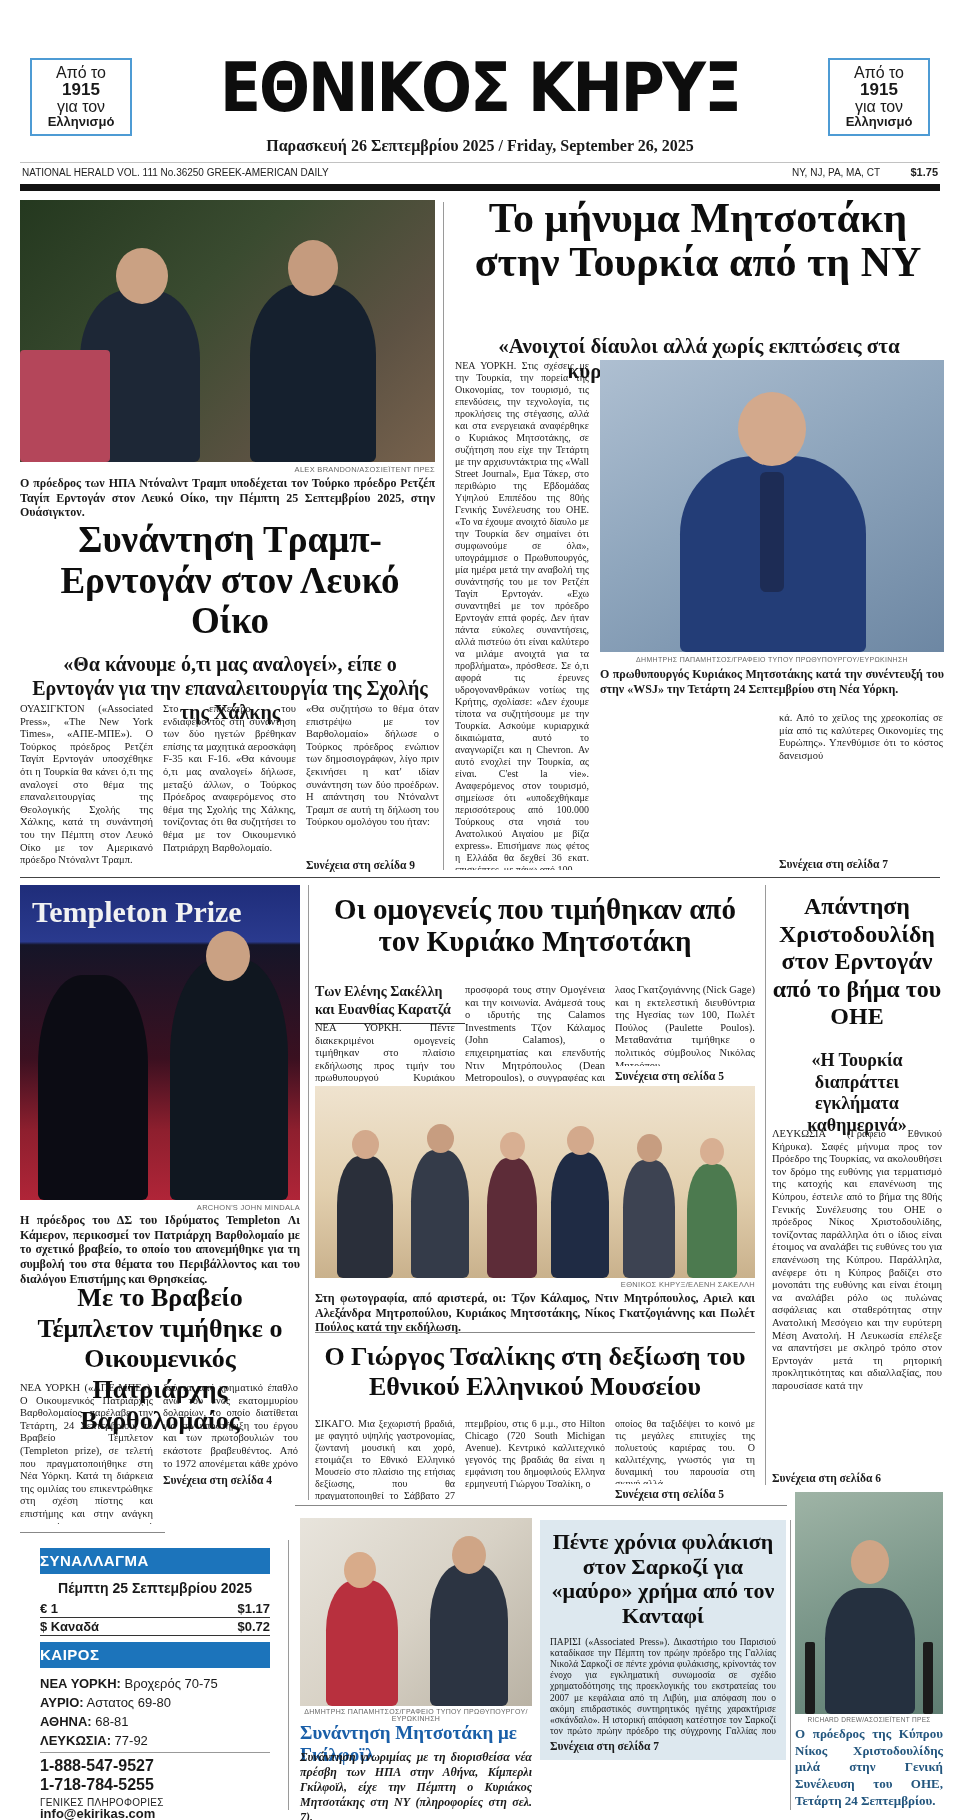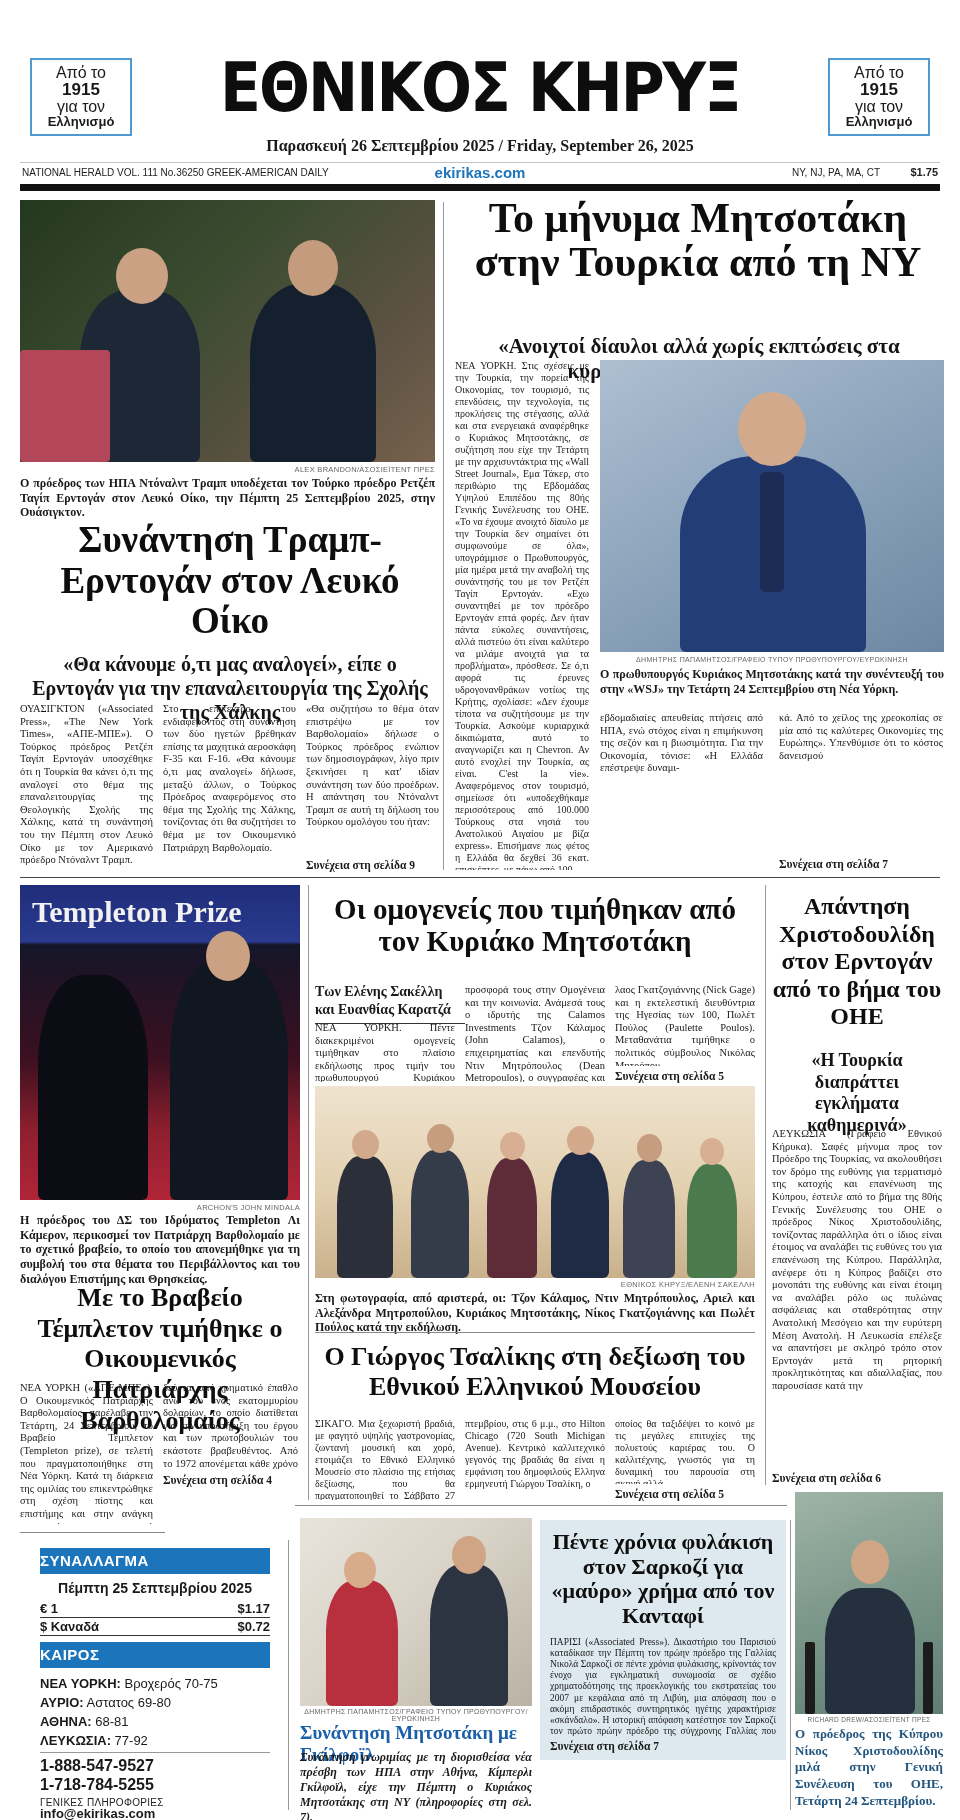--- a/index.html
+++ b/index.html
@@ -72,21 +72,20 @@
     <div class="b1">Από το</div>
     <div class="b2">1915</div>
     <div class="b3">για τον</div>
     <div class="b4">Ελληνισμό</div>
   </div>
   <div class="abs mast-title">ΕΘΝΙΚΟΣ ΚΗΡΥΞ</div>
   <div class="abs dateline">Παρασκευή 26 Σεπτεμβρίου 2025 / Friday, September 26, 2025</div>
 
   <div class="abs hairline" style="left:20px;top:162px;width:920px;"></div>
   <div class="abs inforow" style="left:22px;top:167px;width:380px;">NATIONAL HERALD VOL. 111 No.36250  GREEK-AMERICAN DAILY</div>
-  <div class="abs site" style="left:0;right:0;top:164px;text-align:center;">ekirikas.com</div>
   <div class="abs inforow" style="right:80px;top:167px;text-align:right;">NY, NJ, PA, MA, CT</div>
   <div class="abs inforow" style="right:22px;top:166px;font-weight:bold;font-size:11px;">$1.75</div>
   <div class="abs blackbar" style="left:20px;top:184px;width:920px;height:7px;"></div>
 
   <div class="abs photo" style="left:20px;top:200px;width:415px;height:262px;background:linear-gradient(135deg,#24381f 0%,#3a4b30 40%,#5d5243 75%,#77624d 100%);">
     <div class="fig" style="left:60px;top:90px;width:120px;height:172px;background:#1d2736;"></div>
     <div class="head" style="left:96px;top:48px;width:52px;height:56px;background:#caa183;"></div>
     <div class="fig" style="left:230px;top:84px;width:126px;height:178px;background:#15202e;"></div>
     <div class="head" style="left:268px;top:40px;width:50px;height:56px;background:#c59b7e;"></div>
     <div class="fig" style="left:0px;top:150px;width:90px;height:112px;background:#b4465a;border-radius:4px;"></div>
@@ -112,21 +111,20 @@
   <div class="abs col" style="left:455px;top:360px;width:134px;height:510px;font-size:10px;">ΝΕΑ ΥΟΡΚΗ. Στις σχέσεις με την Τουρκία, την πορεία της Οικονομίας, τον τουρισμό, τις επενδύσεις, την τεχνολογία, τις προκλήσεις της στέγασης, αλλά και στα ενεργειακά αναφέρθηκε ο Κυριάκος Μητσοτάκης, σε συζήτηση που είχε την Τετάρτη με την αρχισυντάκτρια της «Wall Street Journal», Εμα Τάκερ, στο περιθώριο της Εβδομάδας Υψηλού Επιπέδου της 80ής Γενικής Συνέλευσης του ΟΗΕ. «Το να έχουμε ανοιχτό δίαυλο με την Τουρκία δεν σημαίνει ότι συμφωνούμε σε όλα», υπογράμμισε ο Πρωθυπουργός, μία ημέρα μετά την αναβολή της συνάντησής του με τον Ρετζέπ Ταγίπ Ερντογάν. «Εχω συναντηθεί με τον πρόεδρο Ερντογάν επτά φορές. Δεν ήταν πάντα εύκολες συναντήσεις, αλλά πιστεύω ότι είναι καλύτερο να μιλάμε ανοιχτά για τα προβλήματα», πρόσθεσε. Σε ό,τι αφορά τις έρευνες υδρογονανθράκων νοτίως της Κρήτης, σχολίασε: «Δεν έχουμε τίποτα να συζητήσουμε με την Τουρκία. Ασκούμε κυριαρχικά δικαιώματα, αυτό το αναγνωρίζει και η Chevron. Αν αυτό ενοχλεί την Τουρκία, ας είναι. C'est la vie». Αναφερόμενος στον τουρισμό, σημείωσε ότι «υποδεχθήκαμε περισσότερους από 100.000 Τούρκους στα νησιά του Ανατολικού Αιγαίου με βίζα express». Επισήμανε πως φέτος η Ελλάδα θα δεχθεί 36 εκατ. επισκέπτες, με πάνω από 100</div>
 
   <div class="abs photo" style="left:600px;top:360px;width:344px;height:292px;background:linear-gradient(150deg,#aebfd1 0%,#8fa6bd 45%,#6d87a3 100%);">
     <div class="fig" style="left:80px;top:96px;width:186px;height:196px;background:#233d77;"></div>
     <div class="head" style="left:138px;top:32px;width:68px;height:74px;background:#d3a98c;"></div>
     <div class="fig" style="left:160px;top:112px;width:24px;height:120px;background:#1d2c55;border-radius:6px;"></div>
   </div>
   <div class="abs credit" style="left:600px;top:656px;width:344px;text-align:center;font-size:7px;">ΔΗΜΗΤΡΗΣ ΠΑΠΑΜΗΤΣΟΣ/ΓΡΑΦΕΙΟ ΤΥΠΟΥ ΠΡΩΘΥΠΟΥΡΓΟΥ/ΕΥΡΩΚΙΝΗΣΗ</div>
   <div class="abs caption" style="left:600px;top:667px;width:344px;">Ο πρωθυπουργός Κυριάκος Μητσοτάκης κατά την συνέντευξή του στην «WSJ» την Τετάρτη 24 Σεπτεμβρίου στη Νέα Υόρκη.</div>
 
-  <div class="abs col" style="left:600px;top:712px;width:163px;height:158px;">εβδομαδιαίες απευθείας πτήσεις από ΗΠΑ, ενώ στόχος είναι η επιμήκυνση της σεζόν και η βιωσιμότητα. Για την Οικονομία, τόνισε: «Η Ελλάδα επέστρεψε δυναμι-</div>
   <div class="abs colflex" style="left:779px;top:712px;width:164px;height:158px;">
     <div class="cbody">κά. Από το χείλος της χρεοκοπίας σε μία από τις καλύτερες Οικονομίες της Ευρώπης». Υπενθύμισε ότι το κόστος δανεισμού</div>
     <div class="cont">Συνέχεια στη σελίδα 7</div>
   </div>
 
   <div class="abs hline" style="left:20px;top:877px;width:920px;"></div>
 
   <div class="abs photo" style="left:20px;top:885px;width:280px;height:315px;background:linear-gradient(180deg,#1f2d7a 0%,#2a3a8e 18%,#151528 19%,#3a1020 55%,#8e1f2e 78%,#b02538 100%);">
     <div class="tplabel">Templeton Prize</div>
     <div class="fig" style="left:18px;top:90px;width:110px;height:225px;background:#0c0c14;"></div>

